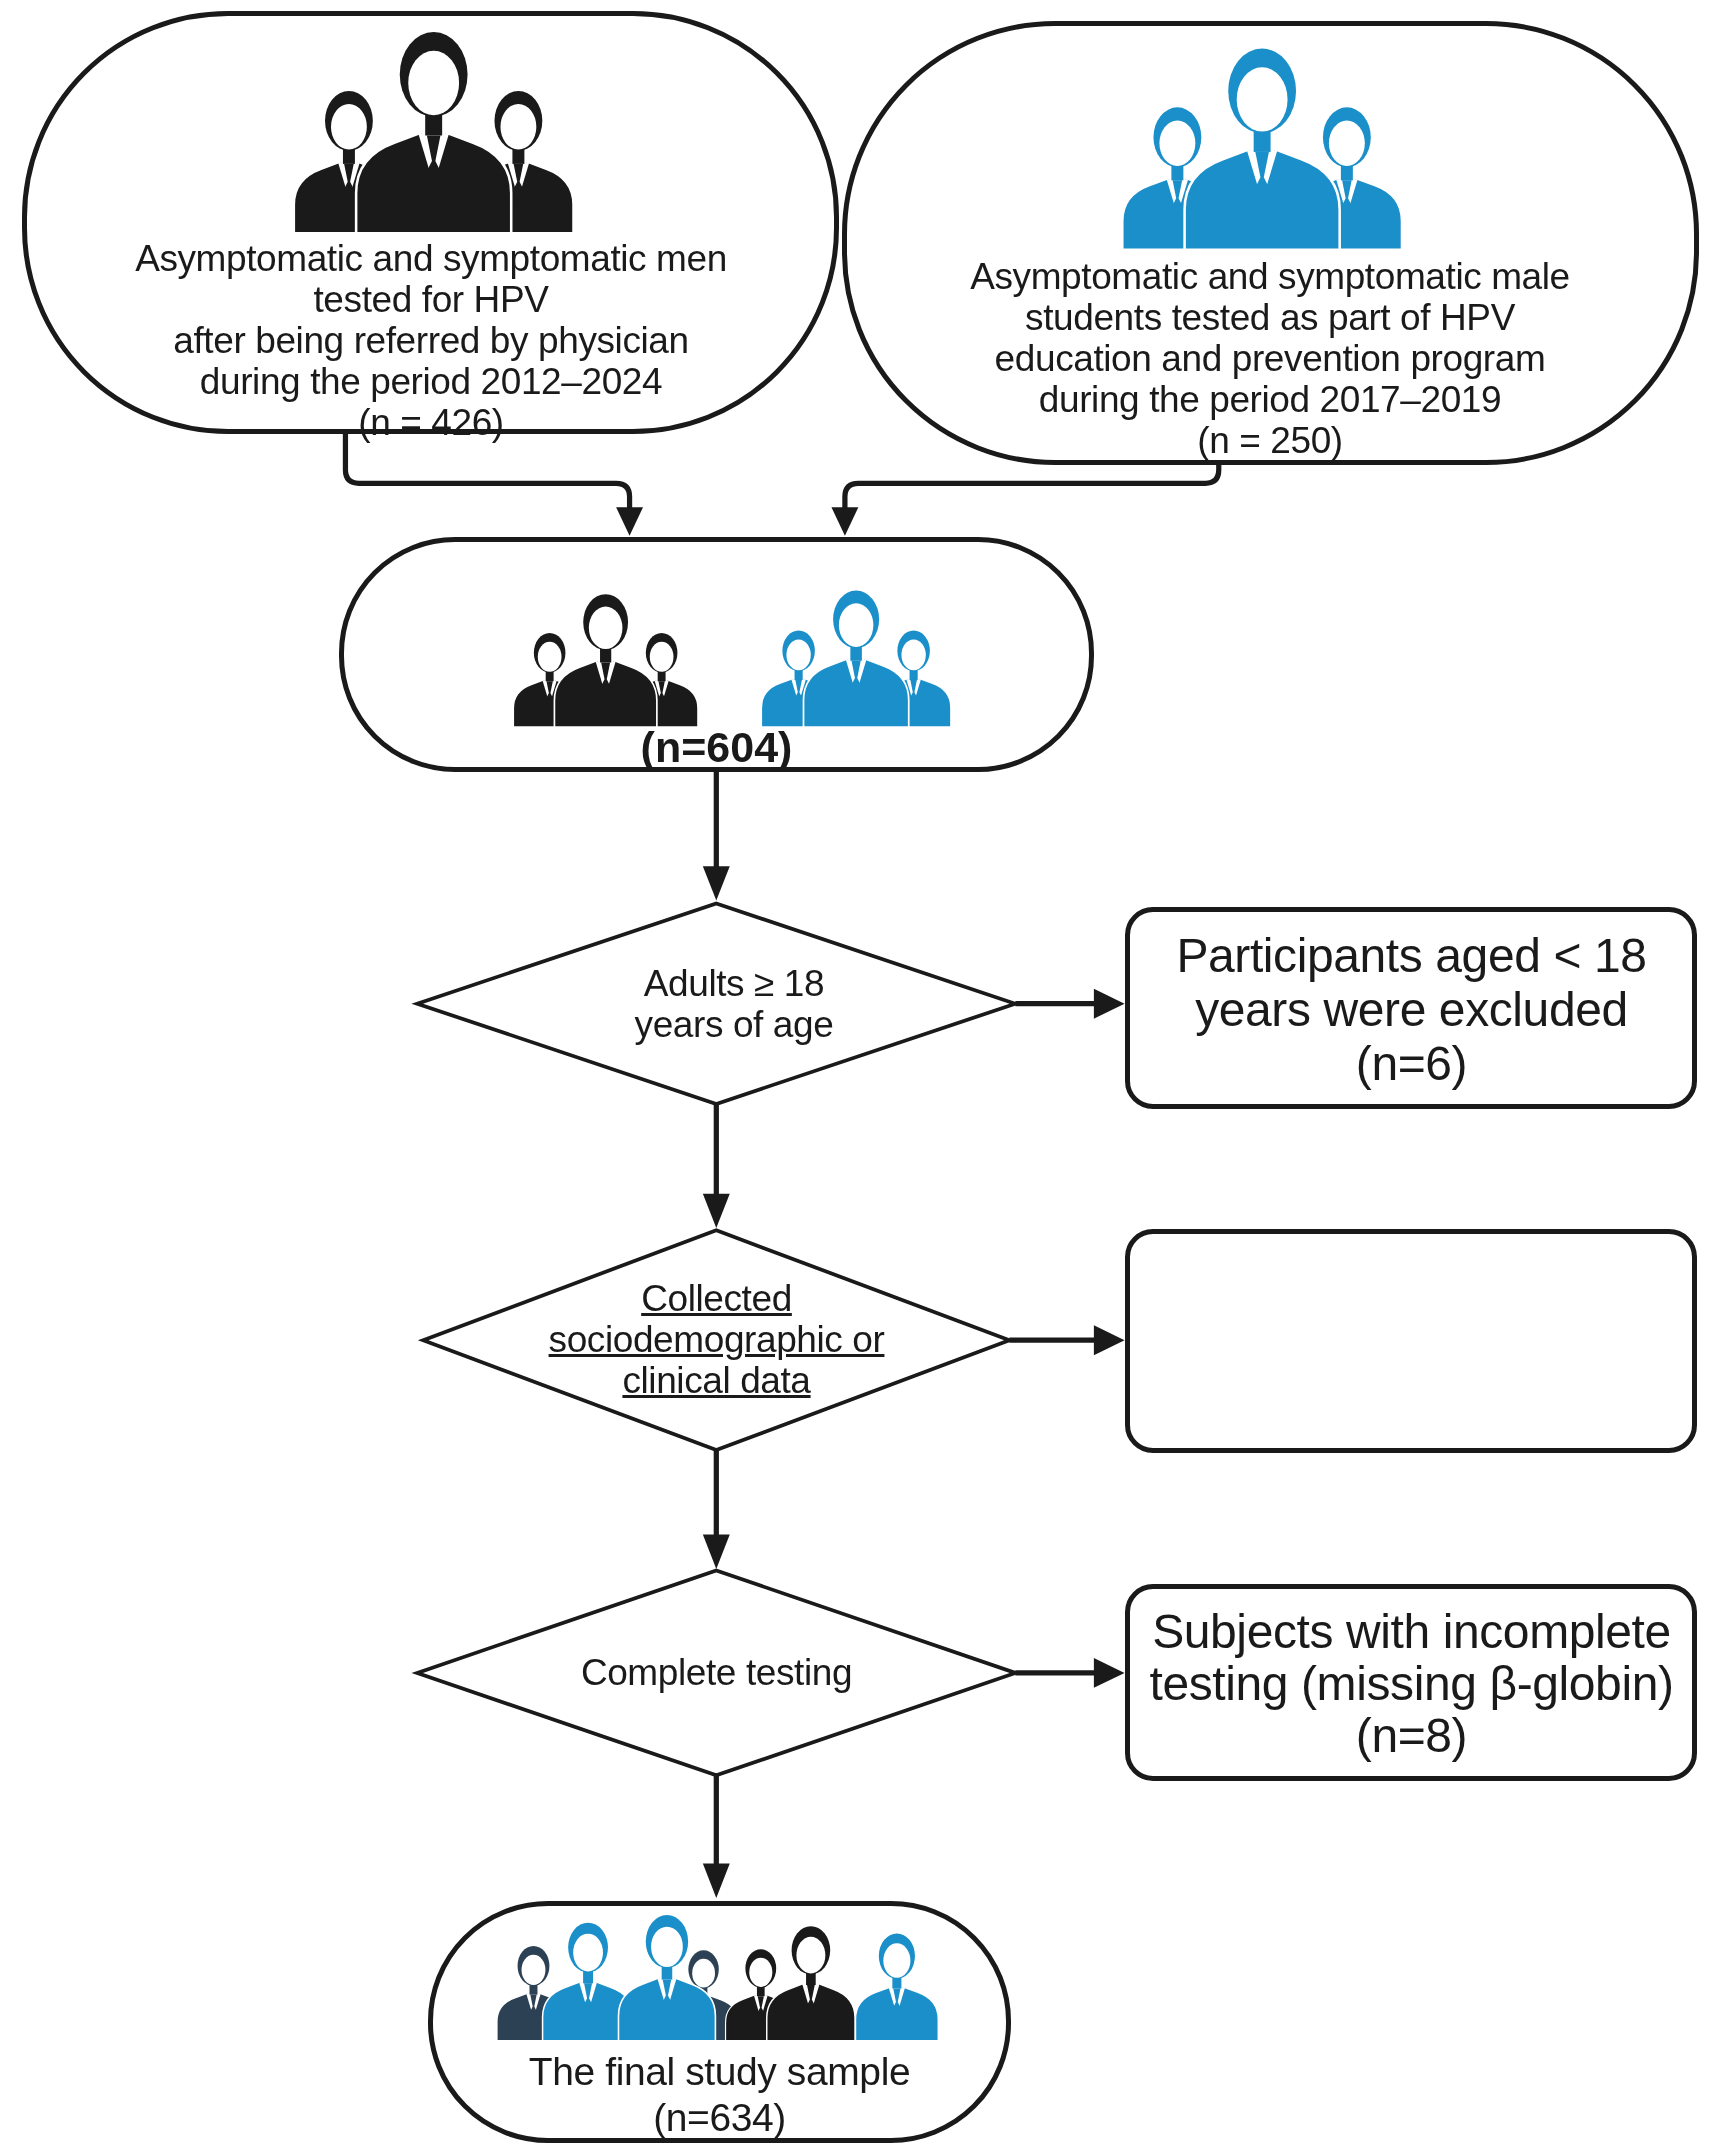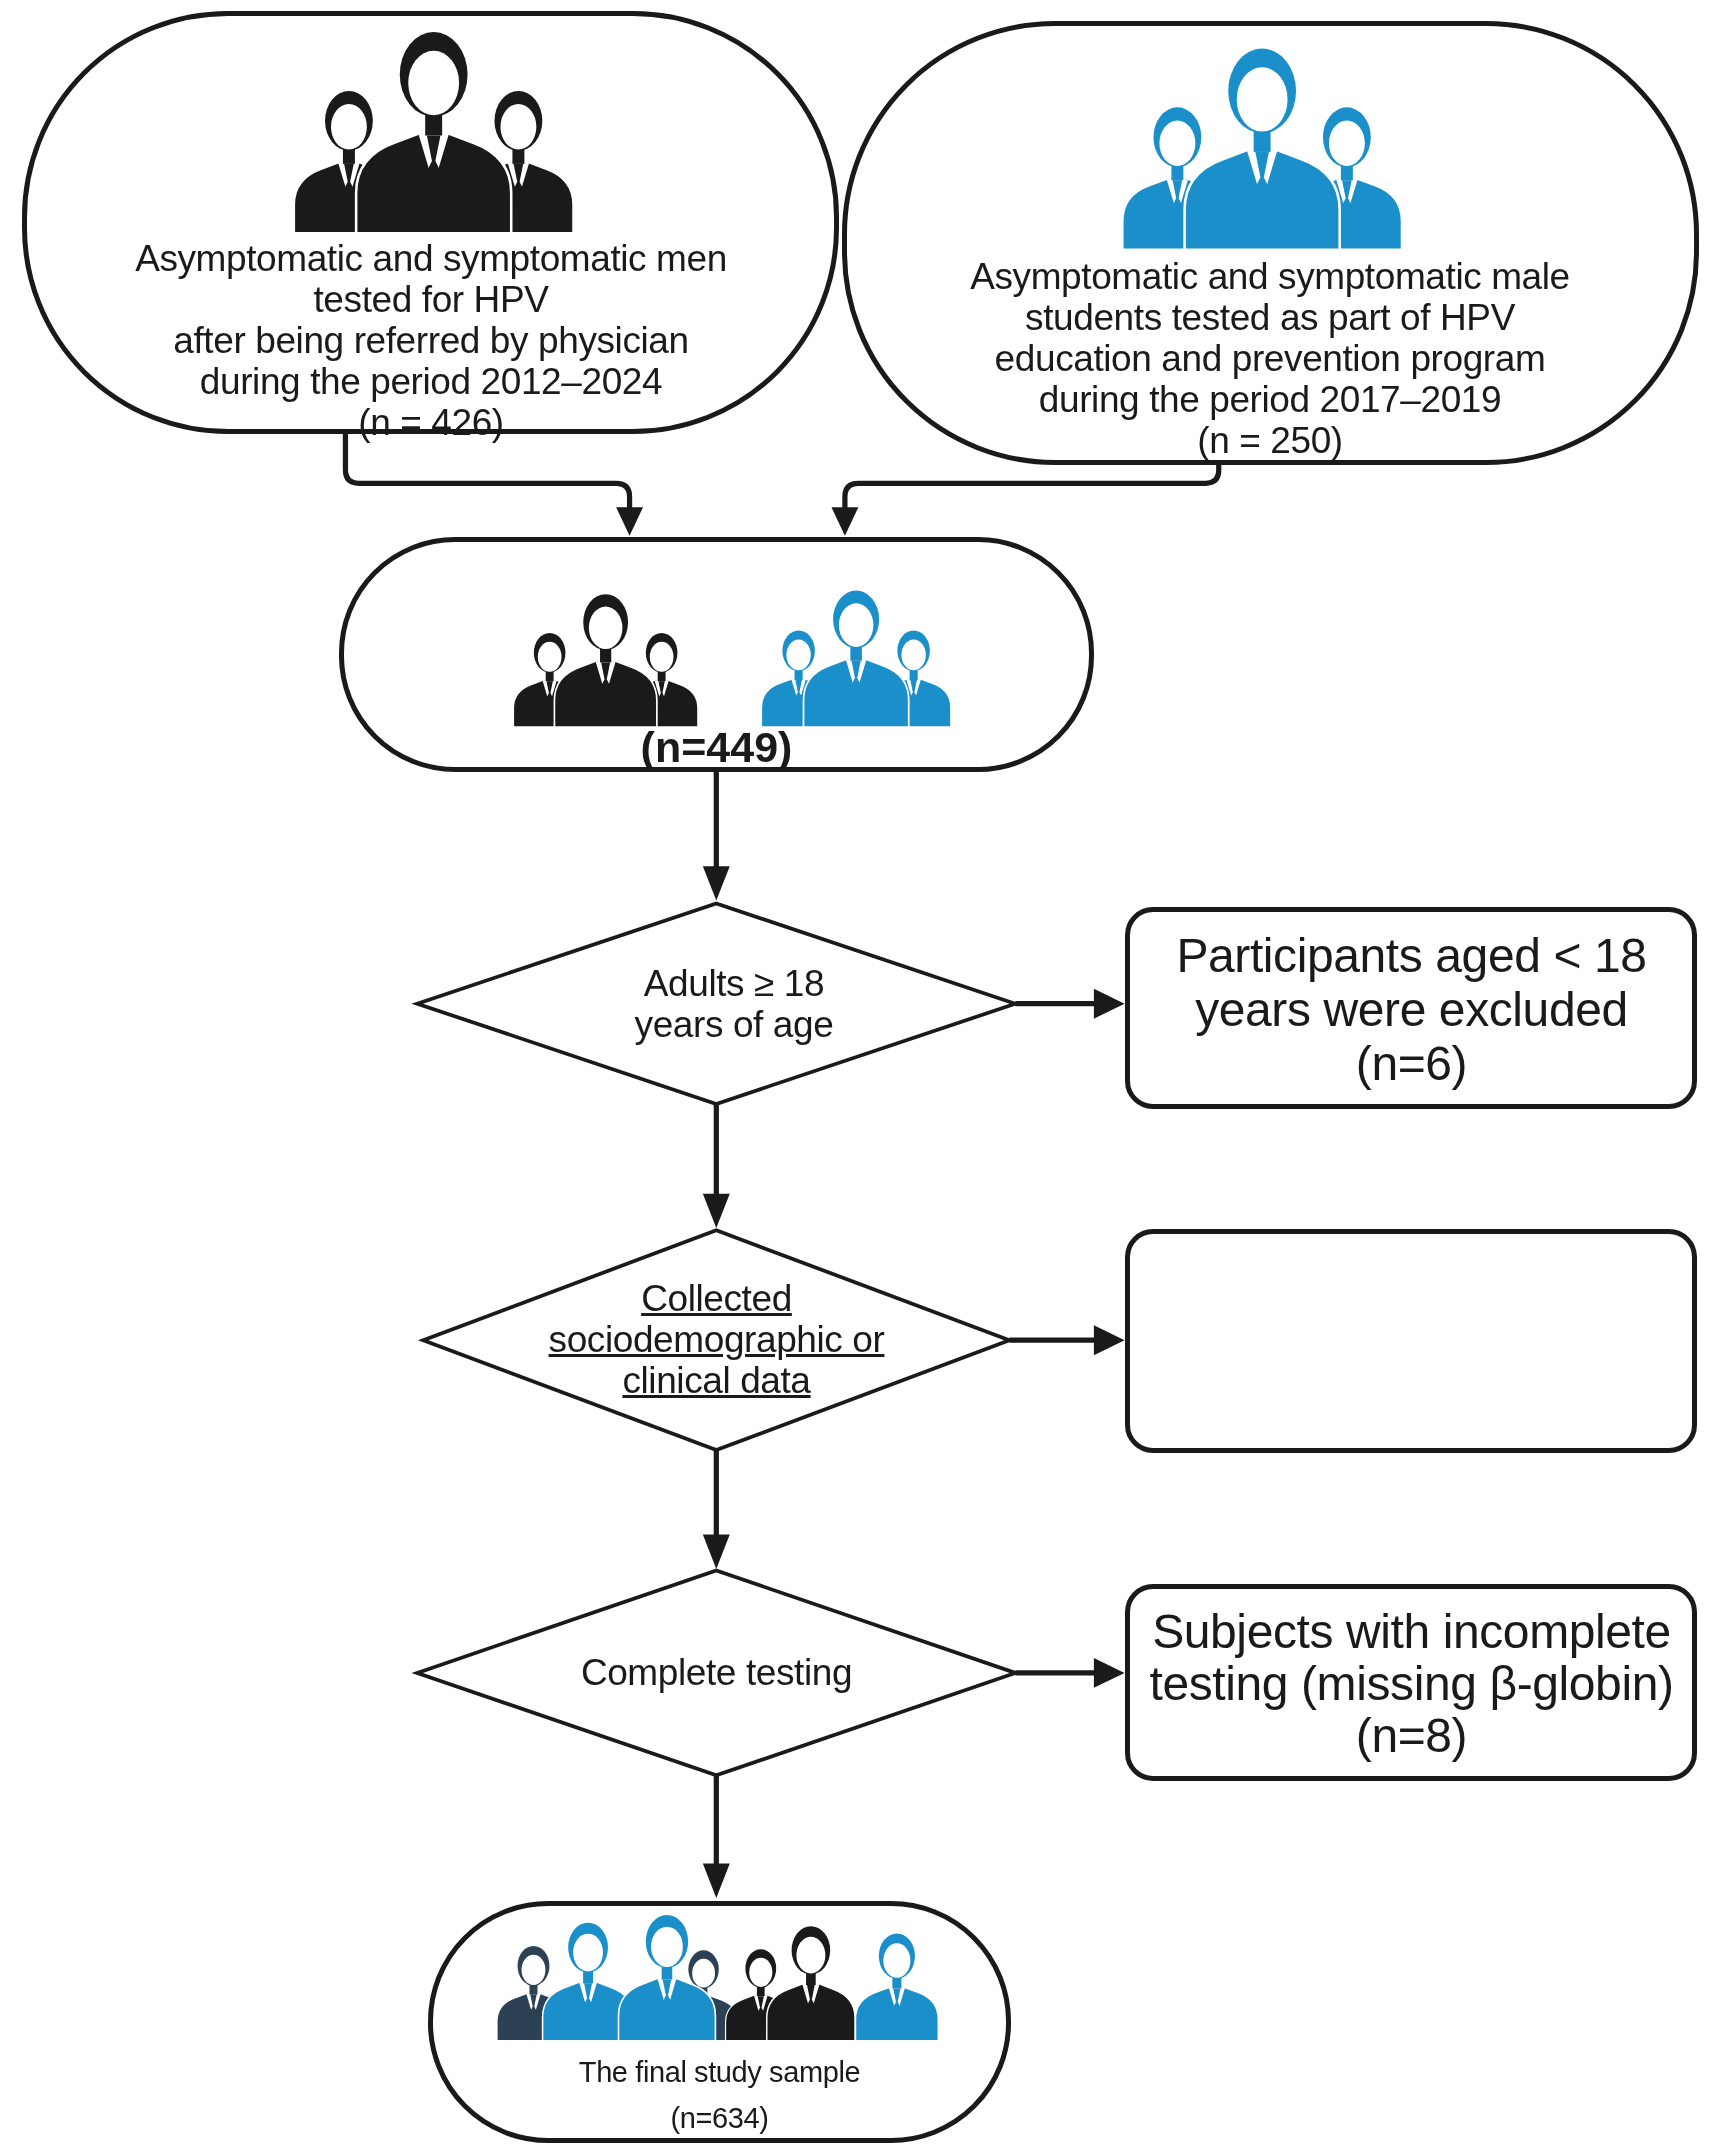--- a/index.html
+++ b/index.html
@@ -13,21 +13,21 @@
   }
   .rbox{border-radius:28px;}
   #overlay{position:absolute;left:0;top:0;z-index:3;pointer-events:none;}
   .txt{
     position:absolute;z-index:4;text-align:center;white-space:pre-line;
     font-size:37px;line-height:41px;letter-spacing:-0.4px;color:#1a1a1a;
   }
   .excl{font-size:48px;line-height:54px;}
   .lh70{line-height:52px;}
   .bold-n{font-weight:bold;font-size:43px;line-height:43px;letter-spacing:0;}
-  .final-t{font-size:29px;line-height:46px;}
+  .final-t{font-size:39px;line-height:46px;}
   .conn{stroke:#1a1a1a;stroke-width:7;fill:none;}
   .dline{stroke:#1a1a1a;stroke-width:5;fill:#ffffff;}
   .ah{fill:#1a1a1a;stroke:none;}
   .sep{stroke:#ffffff;stroke-width:3;paint-order:stroke;}
 </style>
 </head>
 <body>
 
 <div id="canvas">
 
@@ -108,21 +108,21 @@
 after being referred by physician
 during the period 2012–2024
 (n = 426)</div>
 
   <div class="txt" style="left:867px;top:256px;width:806px;">Asymptomatic and symptomatic male
 students  tested as part of HPV
 education and prevention program
 during the period 2017–2019
 (n = 250)</div>
 
-  <div class="txt bold-n" style="left:492px;top:726px;width:449px;">(n=449)</div>
+  <div class="txt bold-n" style="left:492px;top:726px;width:449px;">(n=604)</div>
 
   <div class="txt" style="left:547px;top:963px;width:374px;">Adults  ≥ 18
 years of age</div>
 
   <div class="txt excl" style="left:1144px;top:929px;width:535px;">Participants aged &lt; 18
 years were excluded
 (n=6)</div>
 
   <div class="txt" style="left:492px;top:1278px;width:449px;text-decoration:underline;">Collected
 sociodemographic or

